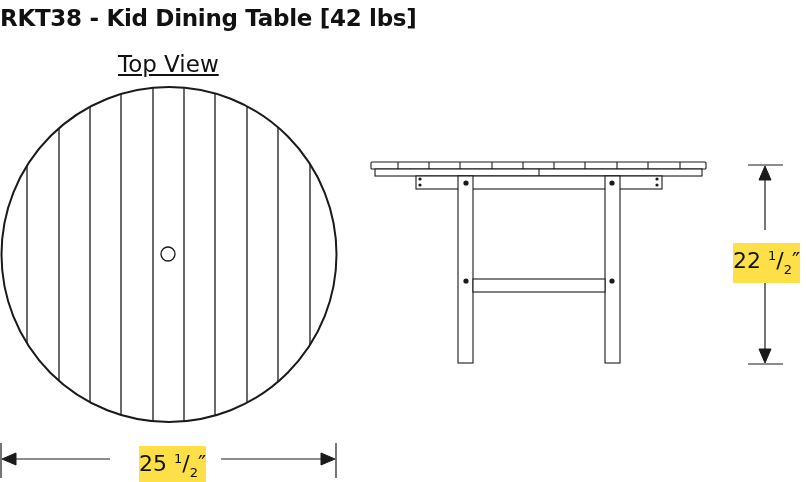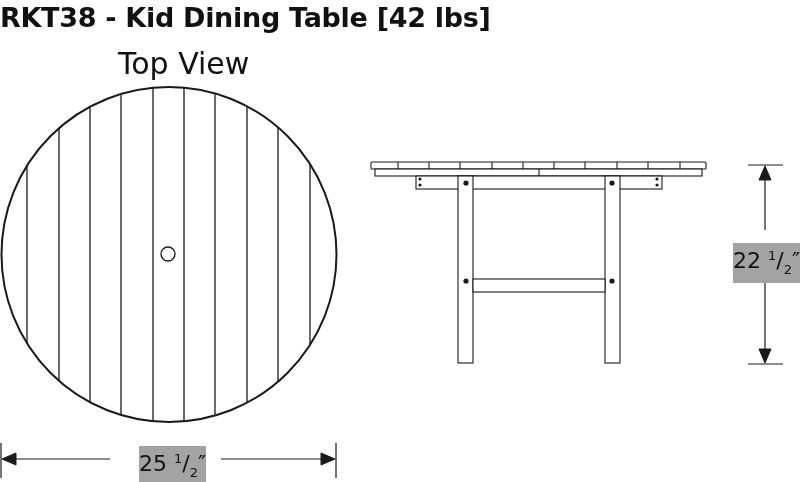--- a/index.html
+++ b/index.html
@@ -1,21 +1,21 @@
 <!DOCTYPE html>
 <html><head>
 <meta charset="utf-8">
 <style>
   html, body { margin: 0; padding: 0; background: #ffffff; }
   body { width: 806px; height: 482px; position: relative; overflow: hidden;
          font-family: "DejaVu Sans", sans-serif; color: #111; }
-  .title { position: absolute; left: 0; top: 0; font-size: 27px; font-weight: bold;
+  .title { position: absolute; left: 0; top: 0; font-size: 23px; font-weight: bold;
            letter-spacing: -0.3px; line-height: 36px; white-space: nowrap; }
-  .view-label { position: absolute; left: 118px; top: 50px; font-size: 30px; line-height: 28px; }
-  .dim-label { position: absolute; font-size: 22px; line-height: 26px; background: #a3a3a3; white-space: nowrap; }
+  .view-label { position: absolute; left: 118px; top: 50px; font-size: 23px; line-height: 28px; text-decoration: underline; }
+  .dim-label { position: absolute; font-size: 22px; line-height: 26px; background: #fde047; white-space: nowrap; }
   .dim-label sup, .dim-label sub { font-size: 13px; }
   svg { position: absolute; left: 0; top: 0; }
 </style>
 </head>
 <body>
 
 <div class="title">RKT38 - Kid Dining Table [42 lbs]</div>
 <div class="view-label">Top View</div>
 
 <svg width="806" height="482" viewBox="0 0 806 482">

